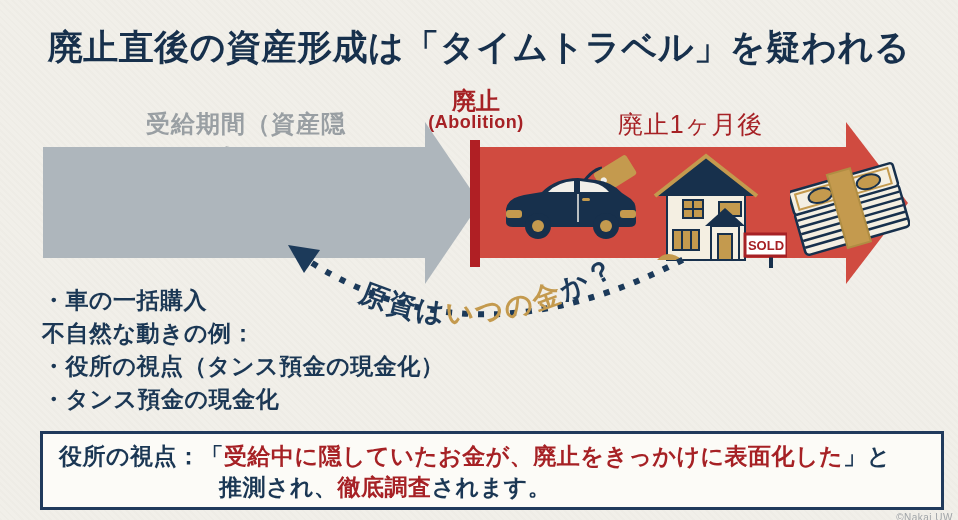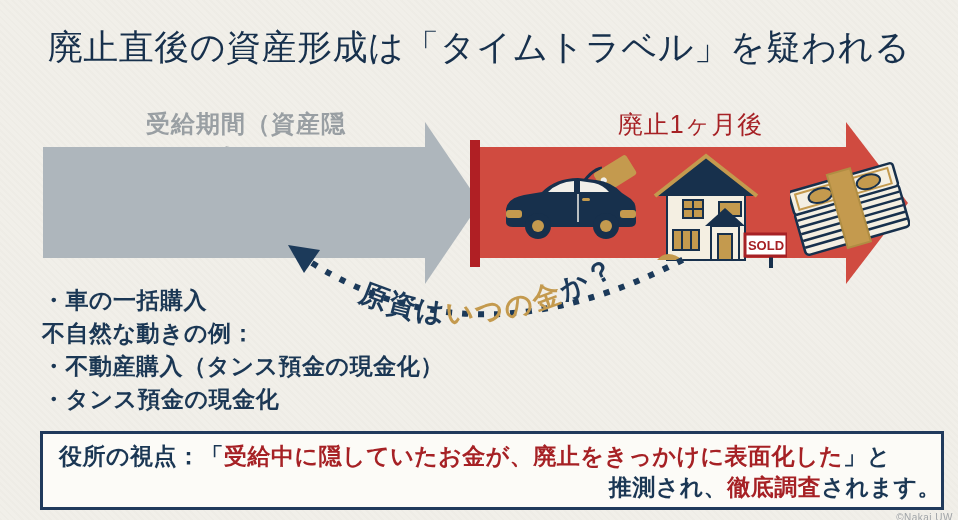--- a/index.html
+++ b/index.html
@@ -4,21 +4,21 @@
 <style>
   html,body{margin:0;padding:0;}
   body{font-family:"Liberation Sans","DejaVu Sans",sans-serif;}
   .canvas{
     position:relative;width:958px;height:520px;overflow:hidden;
     background-color:#f1efe9;
     background-image:repeating-linear-gradient(45deg, rgba(120,115,100,0.025) 0 2px, transparent 2px 5px);
   }
   .title{
     position:absolute;left:0;right:0;top:24px;text-align:center;
-    font-size:35px;font-weight:400;color:#17304c;letter-spacing:0.5px;
+    font-size:35px;font-weight:700;color:#17304c;letter-spacing:0.5px;
   }
   .period-label{
     position:absolute;left:126px;top:108px;width:240px;text-align:center;
     font-size:24px;font-weight:700;color:#999fa3;letter-spacing:1px;
   }
   .abolition-label{
     position:absolute;left:412px;top:88px;width:128px;text-align:center;
     color:#a62125;font-weight:900;line-height:1.05;
   }
   .abolition-label .main{font-size:24px;display:block;}
@@ -44,33 +44,37 @@
     position:absolute;left:42px;top:284px;
     font-size:23px;font-weight:700;color:#1b3754;line-height:33px;letter-spacing:0.5px;
   }
   .office-box{
     position:absolute;left:40px;top:431px;width:882px;height:66px;
     background:#fcfbf7;border:3px solid #203a5c;
     padding:7px 0 0 16px;
     font-size:23px;font-weight:700;color:#1b3754;line-height:31px;letter-spacing:0.5px;
   }
   .office-box .red{color:#a62125;}
-  .office-box .line2{padding-left:160px;text-align:right;}
+  .office-box .line2{padding-left:160px;}
   .watermark{
     position:absolute;right:5px;bottom:-3px;font-size:10px;color:#a0a4a8;letter-spacing:0.5px;
   }
 </style>
 </head>
 <body>
 
 <div class="canvas">
 
   <div class="title">廃止直後の資産形成は「タイムトラベル」を疑われる</div>
 
   <div class="period-label">受給期間（資産隠し）</div>
+  <div class="abolition-label">
+    <span class="main">廃止</span>
+    <span class="sub">(Abolition)</span>
+  </div>
   <div class="after-label">廃止1ヶ月後</div>
 
   <div class="gray-body"></div>
   <div class="gray-head"></div>
 
   <div class="red-bar"></div>
   <div class="red-body"></div>
   <div class="red-head"></div>
 
   <svg class="icon icon-car" width="148" height="102" viewBox="0 0 148 102">
@@ -141,21 +145,21 @@
     <text font-size="28" font-weight="bold" letter-spacing="2">
       <textPath href="#arcTextPath" startOffset="0">
         <tspan fill="#1c3a5a">原資は</tspan><tspan fill="#c49a4e">いつの金</tspan><tspan fill="#1c3a5a">か？</tspan>
       </textPath>
     </text>
   </svg>
 
   <div class="examples">
     <div>・車の一括購入</div>
     <div>不自然な動きの例：</div>
-    <div>・不動産購入（タンス預金の現金化）</div>
+    <div>・役所の視点（タンス預金の現金化）</div>
     <div>・タンス預金の現金化</div>
   </div>
 
   <div class="office-box">
     <div class="line1">
       <span>役所の視点：「</span><span class="red">受給中に隠していたお金が、廃止をきっかけに表面化した</span><span>」と</span>
     </div>
     <div class="line2">
       <span>推測され、</span><span class="red">徹底調査</span><span>されます。</span>
     </div>

